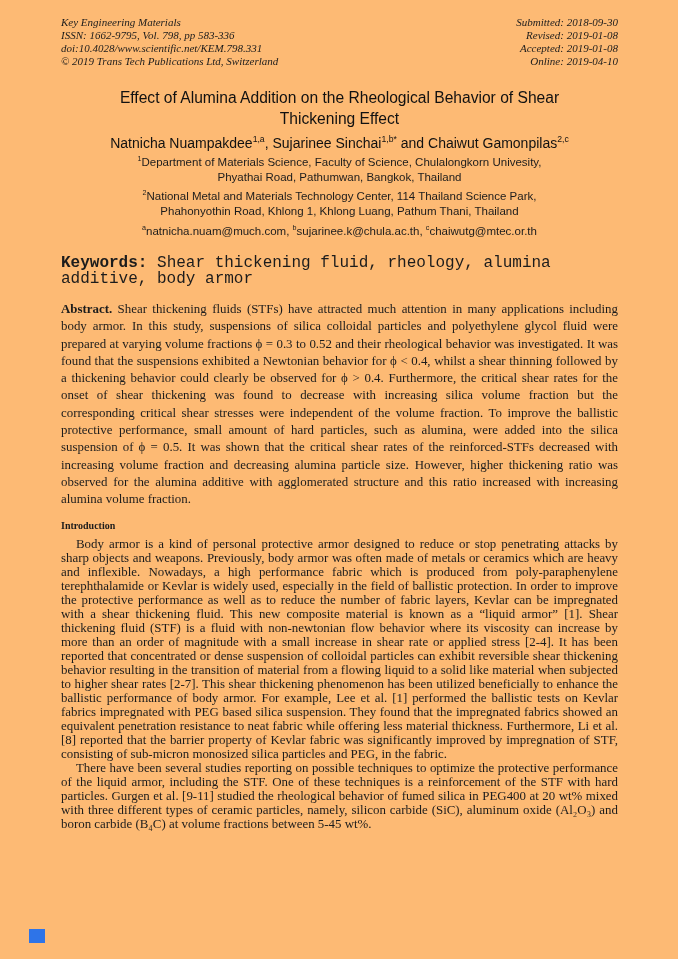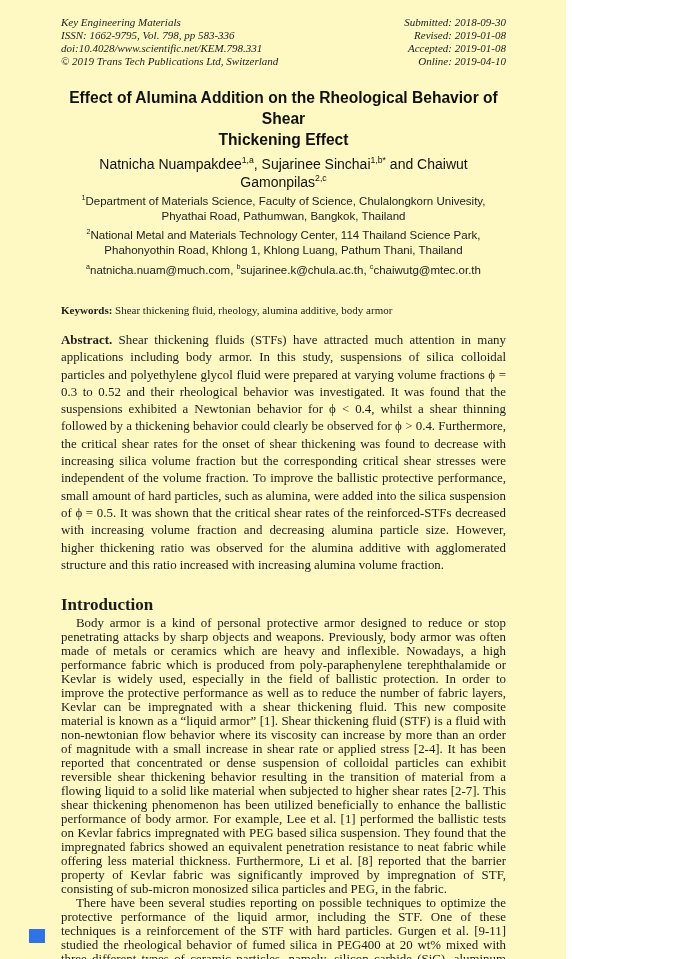--- a/index.html
+++ b/index.html
@@ -1,46 +1,46 @@
 <!DOCTYPE html>
 <html><head>
 <meta charset="utf-8">
 <style>
   html,body{margin:0;padding:0;background:#ffffff;}
-  .page{position:relative;width:566px;height:959px;background:#fef9c3;color:#1c1c1c;
+  .page{position:relative;width:678px;height:959px;background:#fdba74;color:#1c1c1c;
         font-family:"Liberation Serif","DejaVu Serif",serif;overflow:hidden;}
   .inner{padding:16px 60px 0 61px;}
   p,div{margin:0;padding:0;}
 
   .masthead{display:flex;justify-content:space-between;font-style:italic;
             font-size:11px;line-height:13px;}
   .mast-col{white-space:nowrap;}
   .mast-right{text-align:right;margin-left:44px;}
 
-  .title{font-family:"Liberation Sans","DejaVu Sans",sans-serif;font-weight:700;
+  .title{font-family:"Liberation Sans","DejaVu Sans",sans-serif;font-weight:400;
          font-size:15.6px;line-height:21px;text-align:center;margin-top:19px;color:#111;}
 
   .authors{font-family:"Liberation Sans","DejaVu Sans",sans-serif;font-size:14px;
            line-height:18px;text-align:center;margin-top:5px;color:#111;}
   sup{font-size:62%;vertical-align:super;line-height:0;}
 
   .affil,.emails{font-family:"Liberation Sans","DejaVu Sans",sans-serif;
                  font-size:11.5px;line-height:15px;text-align:center;color:#1c1c1c;}
   .affil-1{margin-top:3px;}
   .affil-2{margin-top:4px;}
   .emails{margin-top:5px;}
 
-  .keywords{font-family:Liberation Serif, serif;
-            font-size:11px;line-height:16px;margin-top:24px;}
+  .keywords{font-family:Liberation Mono, monospace;
+            font-size:16px;line-height:16px;margin-top:16px;}
   .kw-label{font-weight:700;}
 
   .abstract{font-size:12.9px;line-height:17.3px;text-align:justify;margin-top:14px;}
   .lead{font-weight:700;}
 
-  .section-heading{font-size:17px;font-weight:700;line-height:18px;margin-top:22px;}
+  .section-heading{font-size:10px;font-weight:700;line-height:18px;margin-top:8px;}
   .para{font-size:12.9px;line-height:14px;text-align:justify;text-indent:15px;margin-top:2px;}
   .para + .para{margin-top:0;}
 
   .blue-badge{position:absolute;left:29px;top:929px;width:16px;height:14px;background:#2e74e8;}
 </style>
 </head>
 <body>
 
 <div class="page">
   <div class="inner">

